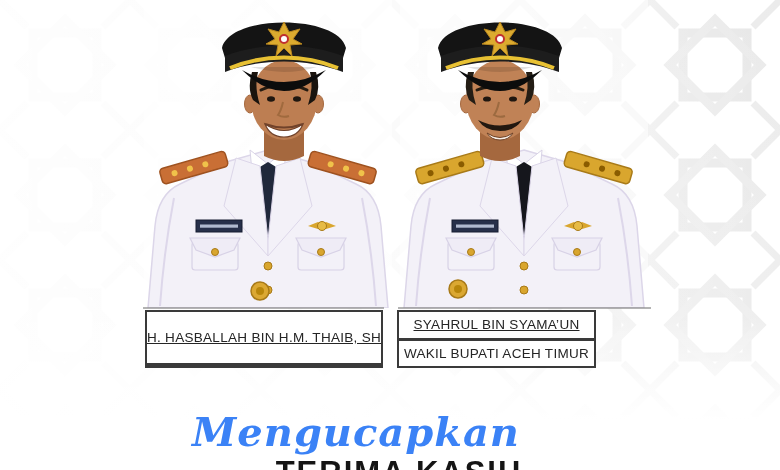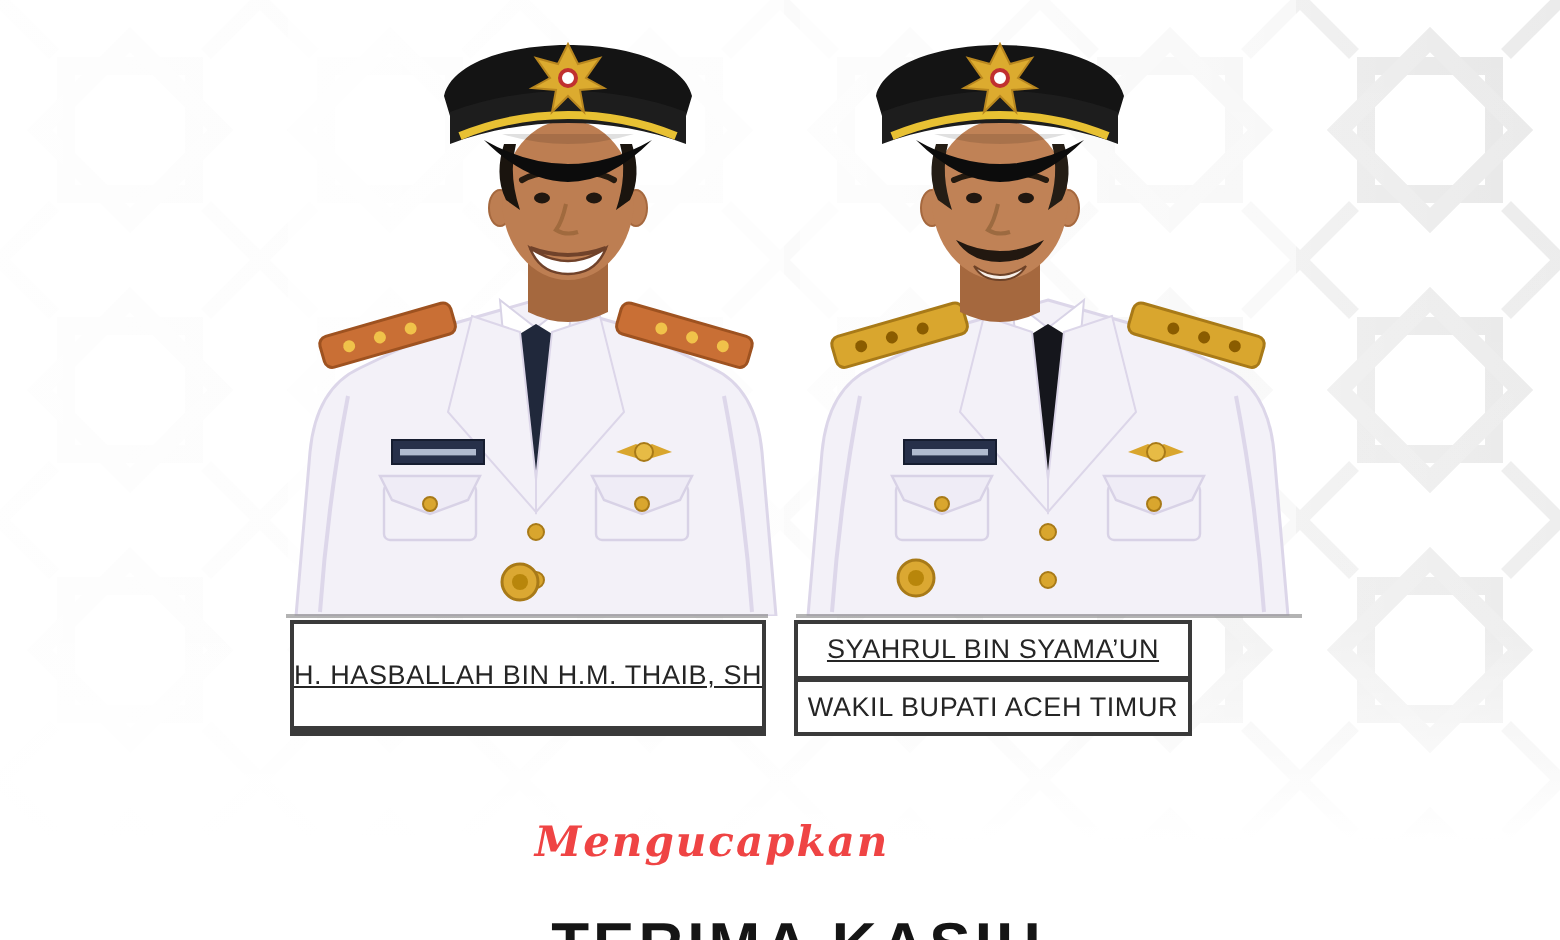--- a/index.html
+++ b/index.html
@@ -24,21 +24,21 @@
   .label-box-left{left:145px;width:238px;}
   .label-box-right{left:397px;width:199px;}
   .label-row{
     flex:1;display:flex;align-items:center;justify-content:center;
     font-size:13.5px;letter-spacing:.3px;color:#252525;white-space:nowrap;
   }
   .label-row.name{border-bottom:3px solid #3a3a3a;text-decoration:underline;}
   .greeting-script{
     position:absolute;left:0;top:408px;width:694px;padding-left:18px;box-sizing:border-box;
     text-align:center;font-family:"DejaVu Serif", serif;font-style:italic;font-weight:600;
-    font-size:21px;color:#ef4444;letter-spacing:1px;
+    font-size:40px;color:#3b82f6;letter-spacing:1px;
   }
   .greeting-main{
     position:absolute;left:0;top:457px;width:780px;padding-left:18px;box-sizing:border-box;
     text-align:center;font-weight:700;font-size:31px;line-height:1;
     letter-spacing:2px;color:#151515;
   }
 </style>
 </head>
 <body>
 

